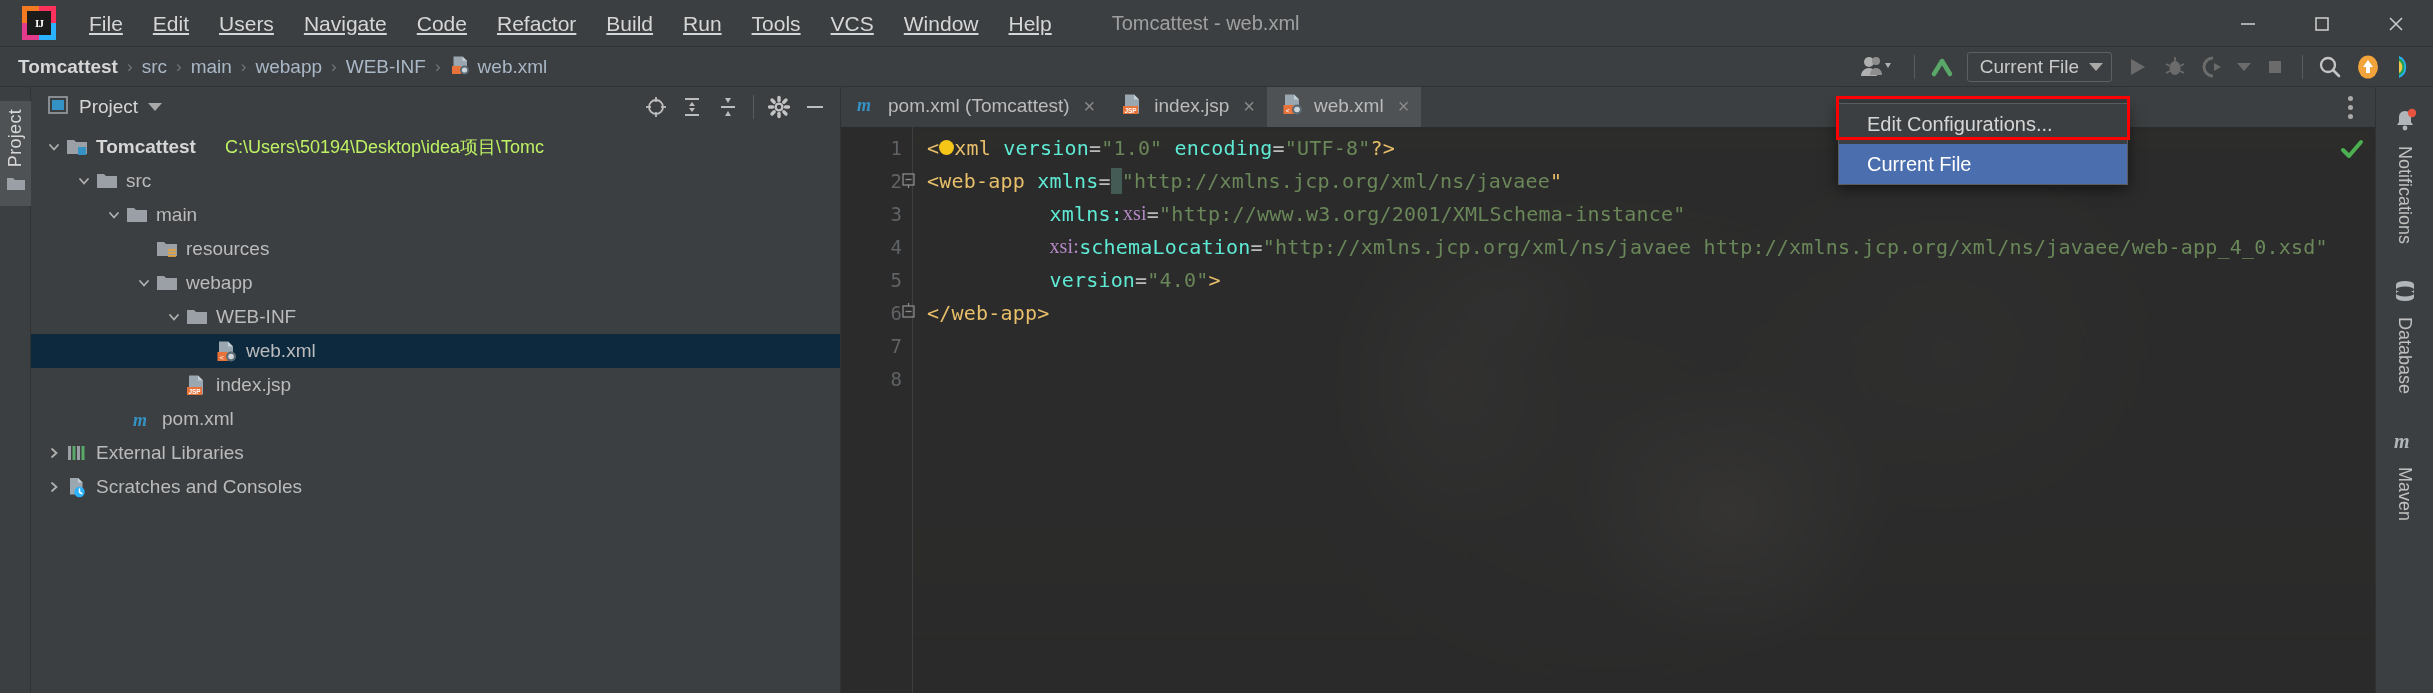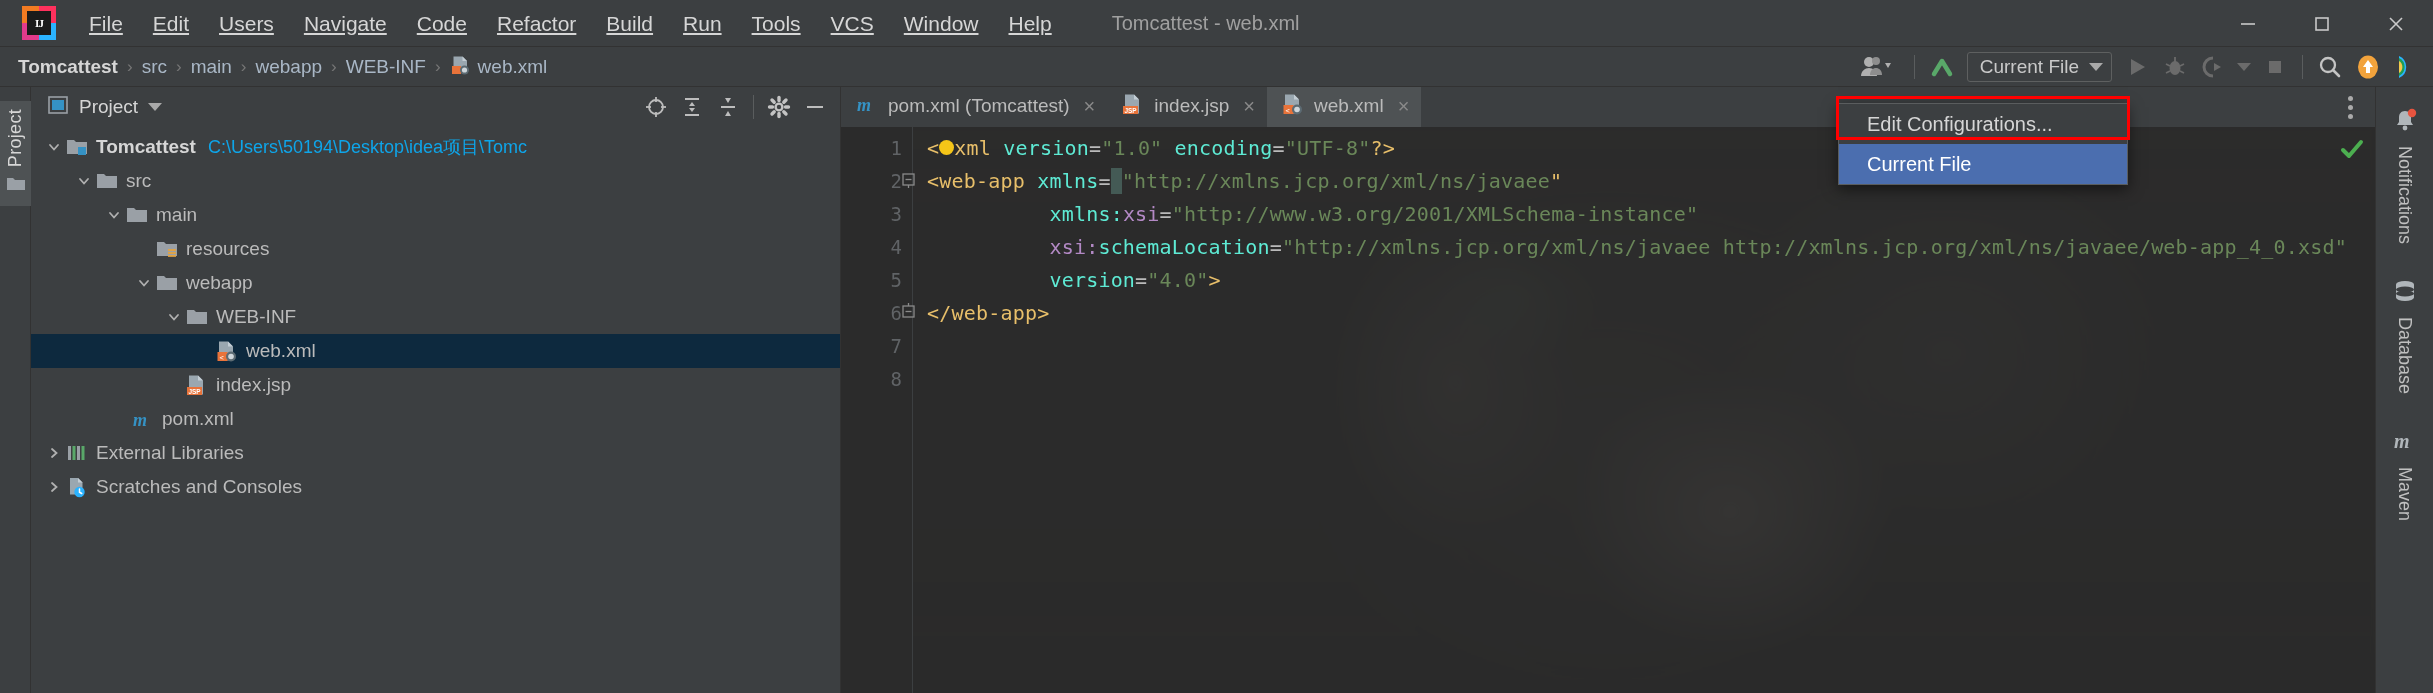--- a/index.html
+++ b/index.html
@@ -67,21 +67,21 @@
   .proj-head-right { margin-left:auto; display:flex; align-items:center; gap:2px; }
   .ph-btn { width:34px; height:30px; display:flex; align-items:center; justify-content:center; cursor:default; border-radius:3px; }
 
   .tree { flex:1 1 auto; overflow:hidden; padding-top:3px; }
   .trow { height:34px; display:flex; align-items:center; font-size:19px; color:#bbbbbb; cursor:default; white-space:nowrap; }
   .trow.sel { background:#0d293e; }
   .arrow { width:22px; flex:0 0 22px; display:flex; align-items:center; justify-content:center; }
   .arrow-spacer { width:22px; flex:0 0 22px; }
   .tlabel { margin-left:7px; }
   .tlabel.bold { font-weight:bold; color:#d6d6d6; }
-  .tpath { margin-left:12px; color:#0ea5e9; font-size:18px; }
+  .tpath { margin-left:29px; color:#bef264; font-size:18px; }
   .ico { width:24px; height:24px; flex:0 0 24px; position:relative; display:inline-block; }
 
   
   .editor-col { flex:1 1 auto; display:flex; flex-direction:column; min-width:0; background:#2b2b2b; }
   .tabsbar { height:40px; flex:0 0 40px; background:#3c3f41; display:flex; align-items:stretch; position:relative; }
   .etab { display:flex; align-items:center; padding:0 12px 0 14px; gap:9px; font-size:19px; color:#bbbbbb;
           cursor:default; border-bottom:2px solid transparent; }
   .etab.active { background:#4e5254; }
   .etab .x { color:#8a8a8a; font-size:20px; margin-left:5px; }
   .tabs-right { margin-left:auto; display:flex; align-items:center; padding-right:12px; }
@@ -100,21 +100,21 @@
            filter: blur(2px); }
   .gutter { width:72px; flex:0 0 72px; position:relative; z-index:2; padding-top:4px;
             background:rgba(43,43,43,0.55); border-right:1px solid #3c3f41; }
   .gline { height:33px; display:flex; align-items:center; justify-content:flex-end; padding-right:10px;
            font-family:"DejaVu Sans Mono", monospace; font-size:19px; color:#606366; }
   .code { flex:1 1 auto; position:relative; z-index:2; padding-top:4px; overflow:hidden; }
   .cline { height:33px; display:flex; align-items:center; font-family:"DejaVu Sans Mono", monospace;
            font-size:20px; white-space:pre; padding-left:14px; letter-spacing:0.2px; }
   .k-tag { color:#e8bf6a; }
   .k-attr { color:#5eead4; }
-  .k-ns { color:#b389c5; }
+  .k-ns { color:#b389c5;font-family:Liberation Serif, serif; }
   .k-val { color:#6a8759; }
   .k-eq { color:#bababa; }
   .bulb { display:inline-block; width:15px; height:15px; border-radius:50%; background:#f5c518; vertical-align:middle; }
   .cursor-blk { display:inline-block; width:11px; height:26px; background:rgba(90,130,120,0.55); vertical-align:middle; }
 
   .fold { position:absolute; left:60px; width:16px; height:16px; z-index:3; }
 
   .statusgut { position:absolute; right:0; top:0; bottom:0; width:40px; z-index:3; }
 
   

